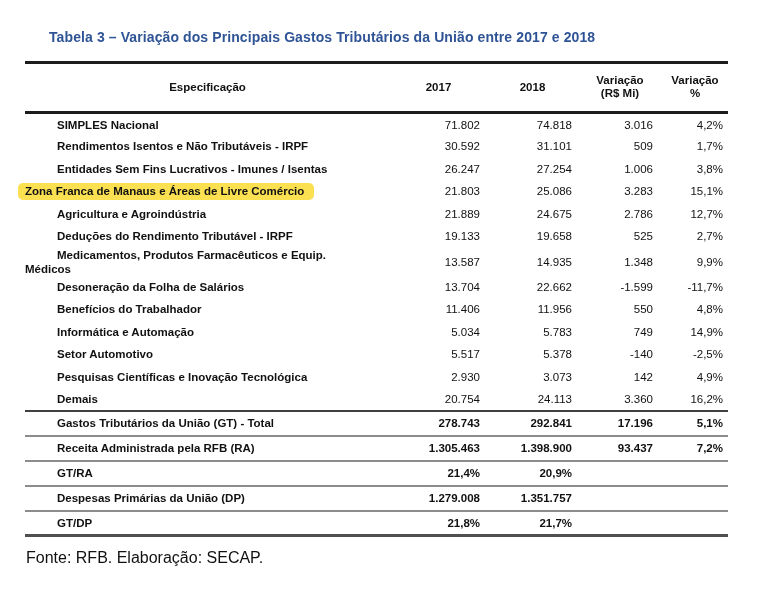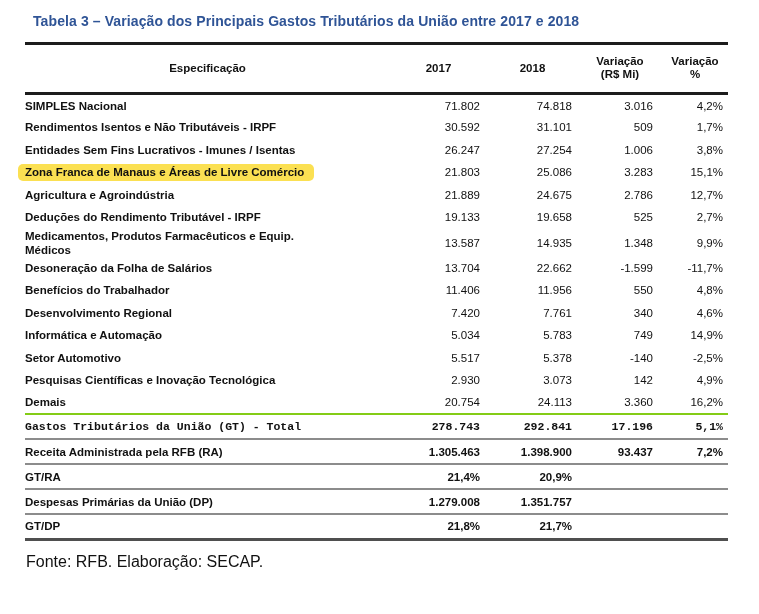--- a/index.html
+++ b/index.html
@@ -6,21 +6,21 @@
   html, body { margin: 0; padding: 0; background: #ffffff; }
   body {
     width: 759px; height: 614px;
     font-family: "Liberation Sans", sans-serif;
     color: #1a1a1a;
     overflow: hidden;
   }
   .page { position: relative; width: 759px; height: 614px; background: #fff; }
 
   .title {
-    margin: 0;
+    margin: 16px;
     padding: 13px 10px 0 33px;
     font-size: 14px;
     font-weight: bold;
     color: #2F5496;
     letter-spacing: 0.1px;
     white-space: nowrap;
   }
 
   table.gastos {
     margin: 13px 0 0 25px;
@@ -62,24 +62,24 @@
     line-height: 14px;
     white-space: pre-line;
   }
   td.num { text-align: right; font-weight: normal; font-size: 11.5px; }
   td.n1 { padding-right: 7px; }
   td.n2 { padding-right: 6px; }
   td.n3 { padding-right: 9px; }
   td.n4 { padding-right: 5px; }
 
   tr.grand td, tr.summary td { font-weight: bold; height: 25px; }
-  tr.grand td   { border-top: 2px solid #84cc16; font-family: Liberation Mono, monospace; }
+  tr.grand td   { border-top: 2px solid #404040; }
   tr.summary td { border-top: 2px solid #8c8c8c; }
 
-  .label { display: inline; }
+  .label { display: inline; margin-left: 32px; }
   .label.highlight {
     background: #FBE052;
     padding: 2px 10px 3px 7px;
     margin-left: -7px;
     border-radius: 5px;
   }
 
   .source {
     margin: 12px 0 0 26px;
     font-size: 16px;
@@ -171,27 +171,20 @@
     <td class="num n4">-11,7%</td>
   </tr>
         <tr class="data">
     <td class="spec"><span class="label">Benefícios do Trabalhador</span></td>
     <td class="num n1">11.406</td>
     <td class="num n2">11.956</td>
     <td class="num n3">550</td>
     <td class="num n4">4,8%</td>
   </tr>
         <tr class="data">
-    <td class="spec"><span class="label">Desenvolvimento Regional</span></td>
-    <td class="num n1">7.420</td>
-    <td class="num n2">7.761</td>
-    <td class="num n3">340</td>
-    <td class="num n4">4,6%</td>
-  </tr>
-        <tr class="data">
     <td class="spec"><span class="label">Informática e Automação</span></td>
     <td class="num n1">5.034</td>
     <td class="num n2">5.783</td>
     <td class="num n3">749</td>
     <td class="num n4">14,9%</td>
   </tr>
         <tr class="data">
     <td class="spec"><span class="label">Setor Automotivo</span></td>
     <td class="num n1">5.517</td>
     <td class="num n2">5.378</td>

